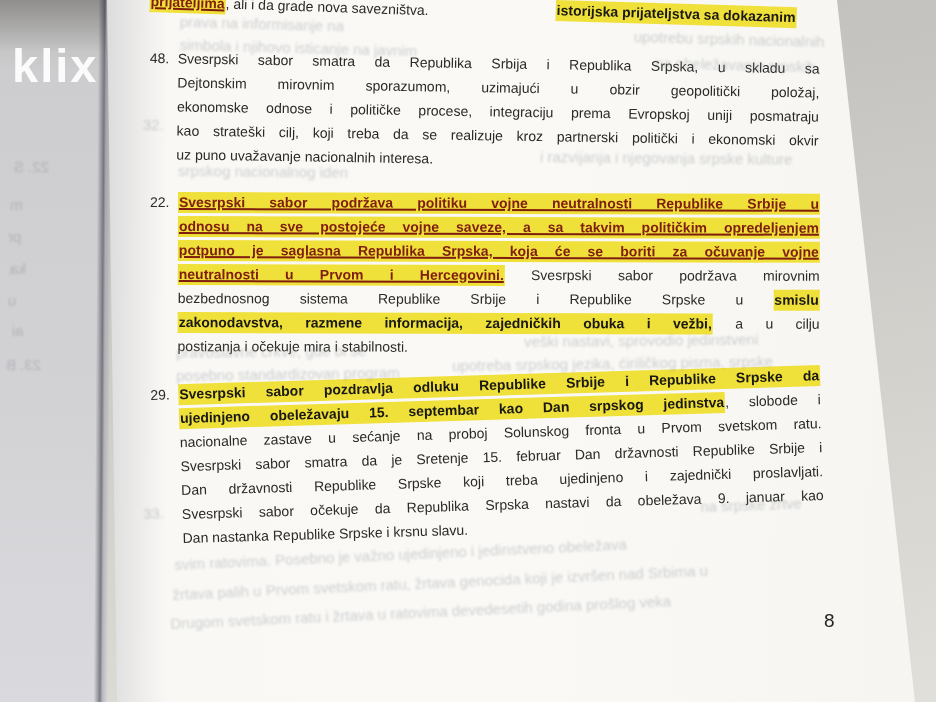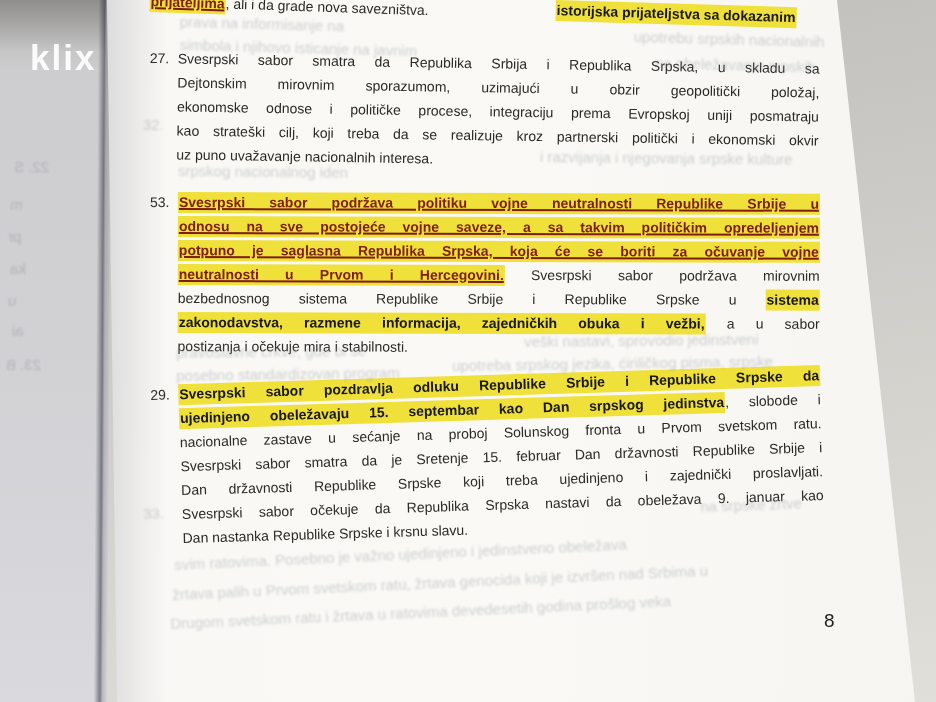--- a/index.html
+++ b/index.html
@@ -40,22 +40,22 @@
     clip-path:polygon(107px 0px,837px 0px,915px 702px,117px 702px);
     background:linear-gradient(92deg,#e9e8eb 0%,#f3f2f0 5%,#f9f8f5 18%,#faf9f6 55%,#f6f5f1 100%);
     filter:drop-shadow(3px 0 4px rgba(0,0,0,.22));
   }
   .page-inner-shade{
     position:absolute;left:107px;top:0;width:60px;height:702px;
     background:linear-gradient(90deg,rgba(90,90,110,.16),rgba(90,90,110,0));
   }
   
   .klix{
-    position:absolute;left:30px;top:38px;
-    font-size:35px;font-weight:800;letter-spacing:2px;
+    position:absolute;left:12px;top:38px;
+    font-size:47px;font-weight:800;letter-spacing:2px;
     color:rgba(255,255,255,.92);z-index:9;
   }
   
   .para{
     position:absolute;left:150px;width:672px;
     color:var(--ink);font-size:14px;line-height:24px;
     transform-origin:left top;
   }
   .pnum{position:absolute;left:0;top:0;}
   .ptext{margin-left:28px;width:642px;}
@@ -108,38 +108,38 @@
   <div class="topfrag" id="frag0">
     <span class="hlb">istorijska prijateljstva sa dokazanim</span>
   </div>
   <div class="topfrag" id="frag1">
     <span class="hlr">prijateljima</span><span class="n">, ali i da grade nova savezništva.</span>
   </div>
   <div class="corner-scrap"></div>
 
   <div>
       <div class="para" style="top: 46px; transform: rotate(0.9deg);">
-        <span class="pnum">27.</span>
+        <span class="pnum">48.</span>
         <div class="ptext">
           <div class="line just"><span class="n">Svesrpski sabor smatra da Republika Srbija i Republika Srpska, u skladu sa</span></div>
           <div class="line just"><span class="n">Dejtonskim mirovnim sporazumom, uzimajući u obzir geopolitički položaj,</span></div>
           <div class="line just"><span class="n">ekonomske odnose i političke procese, integraciju prema Evropskoj uniji posmatraju</span></div>
           <div class="line just"><span class="n">kao strateški cilj, koji treba da se realizuje kroz partnerski politički i ekonomski okvir</span></div>
           <div class="line"><span class="n">uz puno uvažavanje nacionalnih interesa.</span></div>
         </div>
       </div>
       <div class="para" style="top: 190px; transform: rotate(0.15deg);">
-        <span class="pnum">53.</span>
+        <span class="pnum">22.</span>
         <div class="ptext">
           <div class="line just"><span class="hlr">Svesrpski sabor podržava politiku vojne neutralnosti Republike Srbije u</span></div>
           <div class="line just"><span class="hlr">odnosu na sve postojeće vojne saveze, a sa takvim političkim opredeljenjem</span></div>
           <div class="line just"><span class="hlr">potpuno je saglasna Republika Srpska, koja će se boriti za očuvanje vojne</span></div>
           <div class="line just"><span class="hlr">neutralnosti u Prvom i Hercegovini.</span><span class="n"> Svesrpski sabor podržava mirovnim</span></div>
-          <div class="line just"><span class="n">bezbednosnog sistema Republike Srbije i Republike Srpske u </span><span class="hlb">sistema</span></div>
-          <div class="line just"><span class="hlb">zakonodavstva, razmene informacija, zajedničkih obuka i vežbi,</span><span class="n"> a u sabor</span></div>
+          <div class="line just"><span class="n">bezbednosnog sistema Republike Srbije i Republike Srpske u </span><span class="hlb">smislu</span></div>
+          <div class="line just"><span class="hlb">zakonodavstva, razmene informacija, zajedničkih obuka i vežbi,</span><span class="n"> a u cilju</span></div>
           <div class="line"><span class="n">postizanja i očekuje mira i stabilnosti.</span></div>
         </div>
       </div>
       <div class="para" style="top: 383px; transform: rotate(-1.7deg);">
         <span class="pnum">29.</span>
         <div class="ptext">
           <div class="line just"><span class="hlb">Svesrpski sabor pozdravlja odluku Republike Srbije i Republike Srpske da</span></div>
           <div class="line just"><span class="hlb">ujedinjeno obeležavaju 15. septembar kao Dan srpskog jedinstva</span><span class="n">, slobode i</span></div>
           <div class="line just"><span class="n">nacionalne zastave u sećanje na proboj Solunskog fronta u Prvom svetskom ratu.</span></div>
           <div class="line just"><span class="n">Svesrpski sabor smatra da je Sretenje 15. februar Dan državnosti Republike Srbije i</span></div>

